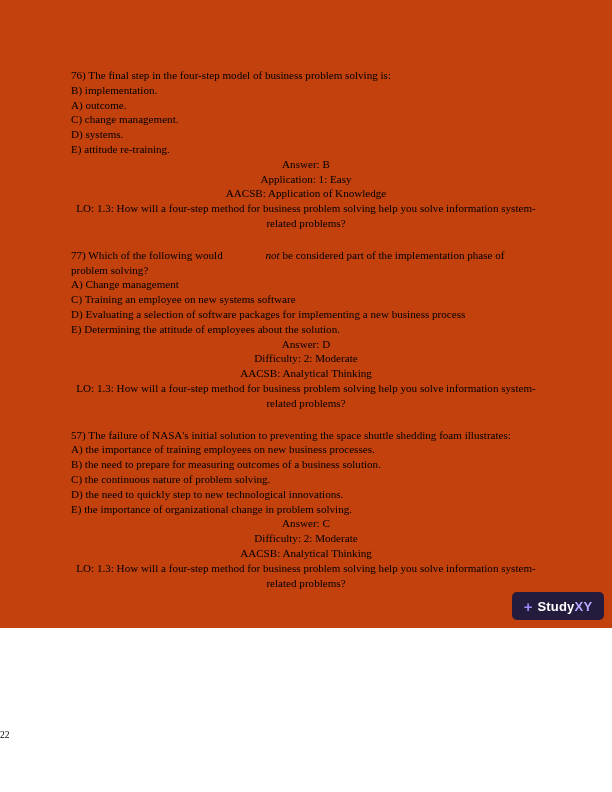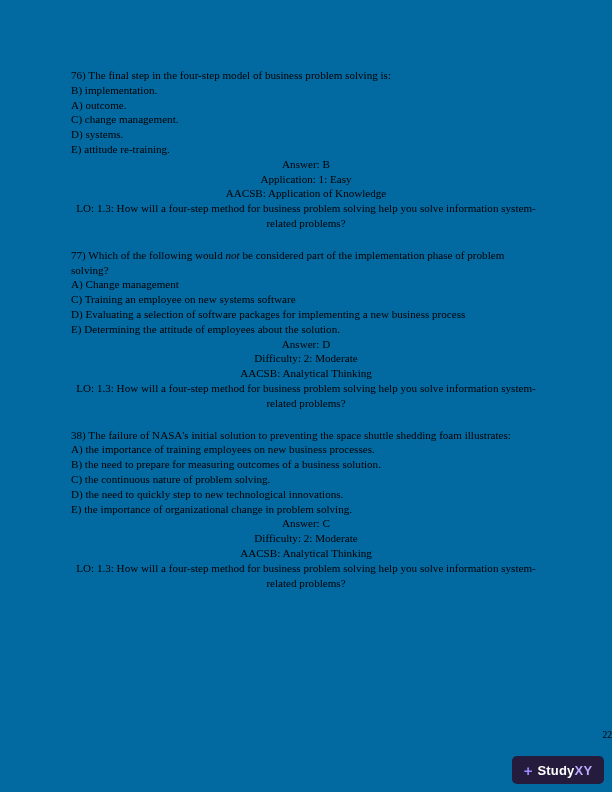--- a/index.html
+++ b/index.html
@@ -13,51 +13,52 @@
     font-family: "Liberation Serif", serif;
     color: #000000;
     position: relative;
     overflow: hidden;
   }
   .page {
     position: absolute;
     top: 0;
     left: 0;
     width: 612px;
-    height: 792px;
-    background: #0369a1;
+    height: 628px;
+    background: #c2410c;
   }
   .content {
     position: absolute;
     left: 71px;
     top: 68px;
     width: 470px;
   }
   .question-block {
     margin-bottom: 17px;
   }
   .line {
     font-size: 11.1px;
     line-height: 14.8px;
     white-space: pre-wrap;
   }
   .line .ital {
     font-style: italic;
+    margin-left: 40px;
   }
   .answer-line {
     font-size: 11.1px;
     line-height: 14.8px;
     text-align: center;
   }
   .page-number {
     position: absolute;
     left: 0;
     top: 730px;
     width: 612px;
-    text-align: right;
+    text-align: left;
     font-size: 9.5px;
     font-family: "Liberation Serif", serif;
   }
   .badge {
     position: absolute;
     right: 8px;
     bottom: 8px;
     background: #241b3d;
     color: #ffffff;
     border-radius: 5px;
@@ -112,21 +113,21 @@
       <div class="line">C) Training an employee on new systems software</div>
       <div class="line">D) Evaluating a selection of software packages for implementing a new business process</div>
       <div class="line">E) Determining the attitude of employees about the solution.</div>
       <div class="answer-line">Answer:  D</div>
       <div class="answer-line">Difficulty:  2: Moderate</div>
       <div class="answer-line">AACSB:  Analytical Thinking</div>
       <div class="answer-line">LO:  1.3: How will a four-step method for business problem solving help you solve information system-related problems?</div>
     </div>
 
     <div class="question-block">
-      <div class="line">38) The failure of NASA's initial solution to preventing the space shuttle shedding foam illustrates:</div>
+      <div class="line">57) The failure of NASA's initial solution to preventing the space shuttle shedding foam illustrates:</div>
       <div class="line">A) the importance of training employees on new business processes.</div>
       <div class="line">B) the need to prepare for measuring outcomes of a business solution.</div>
       <div class="line">C) the continuous nature of problem solving.</div>
       <div class="line">D) the need to quickly step to new technological innovations.</div>
       <div class="line">E) the importance of organizational change in problem solving.</div>
       <div class="answer-line">Answer:  C</div>
       <div class="answer-line">Difficulty:  2: Moderate</div>
       <div class="answer-line">AACSB:  Analytical Thinking</div>
       <div class="answer-line">LO:  1.3: How will a four-step method for business problem solving help you solve information system-related problems?</div>
     </div>

